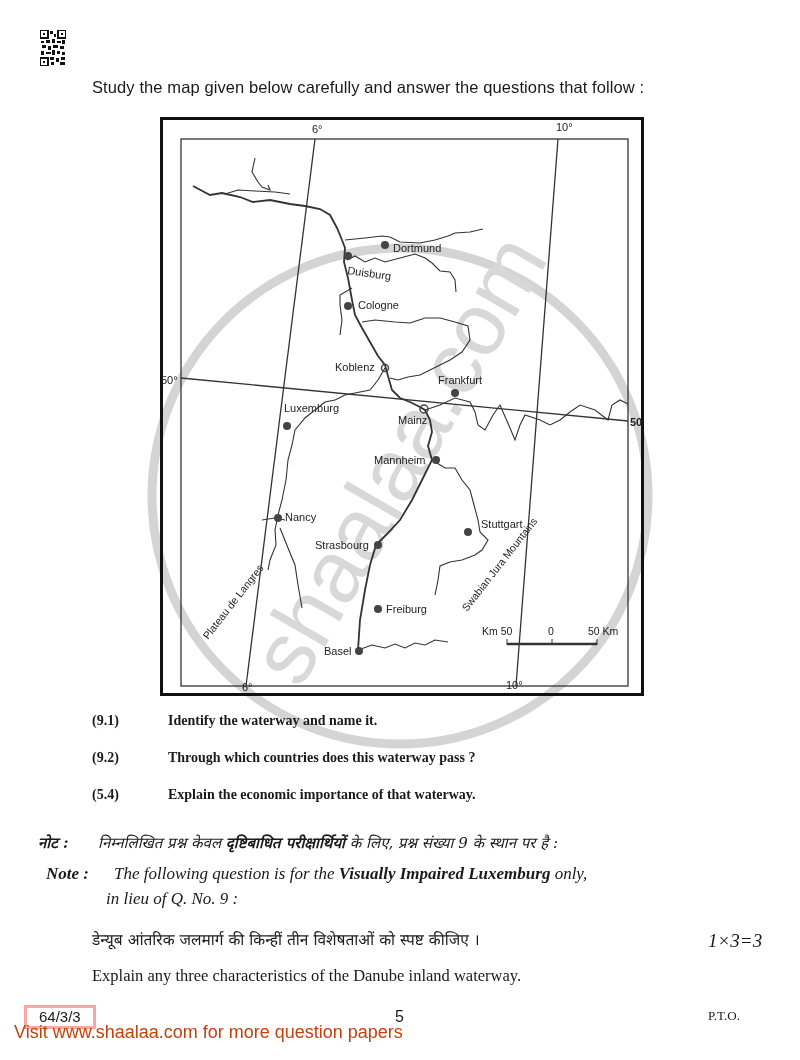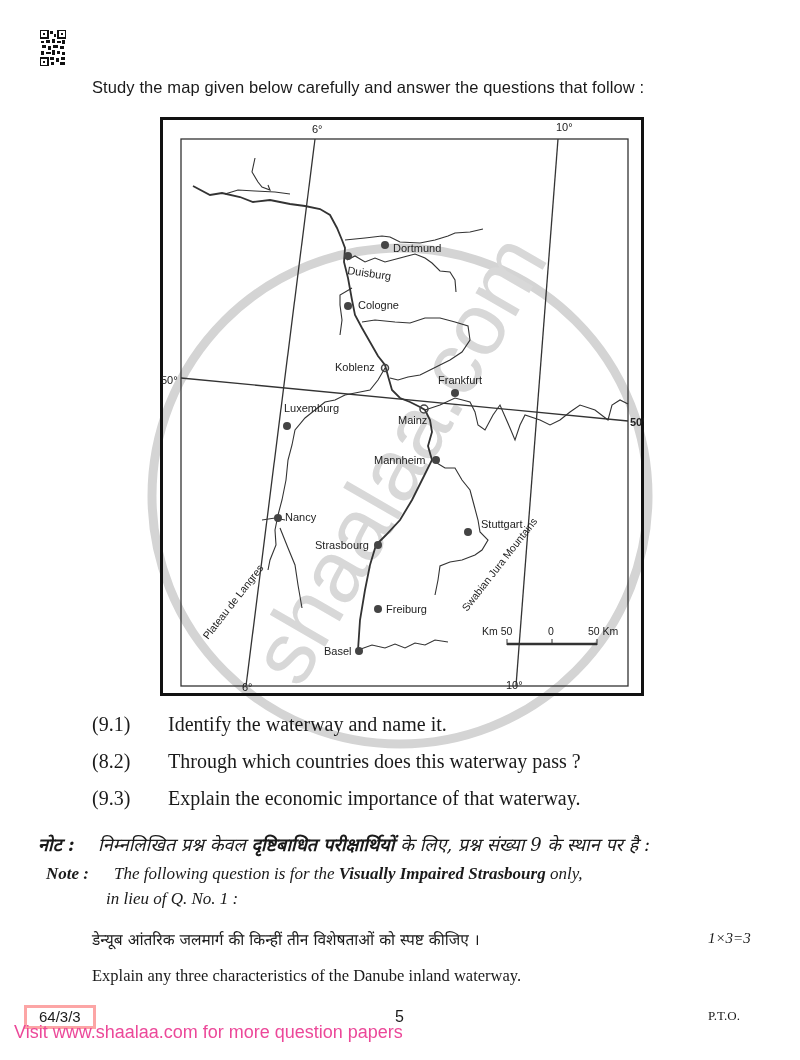--- a/index.html
+++ b/index.html
@@ -4,35 +4,35 @@
 <style>
   html, body { margin: 0; padding: 0; background: #ffffff; }
   body { width: 800px; height: 1060px; position: relative; overflow: hidden;
          font-family: "DejaVu Serif", "Liberation Serif", serif; color: #1a1a1a; }
   .abs { position: absolute; }
   .qr { left: 40px; top: 30px; width: 26px; height: 36px; }
   .intro { left: 92px; top: 78px; font-size: 16.5px; font-family: Liberation Sans, sans-serif; letter-spacing: 0.1px; }
   .map-box { left: 160px; top: 117px; width: 484px; height: 579px; border: 3px solid #111; box-sizing: border-box; }
   .map-svg { left: 160px; top: 117px; width: 484px; height: 579px; }
   .map-svg text { font-family: "Liberation Sans", "DejaVu Sans", sans-serif; fill: #222; }
-  .q-row { left: 92px; font-size: 20px; font-family: "Liberation Serif", serif; }
+  .q-row { left: 92px; font-size: 14px; font-family: "Liberation Serif", serif; font-weight: bold; }
   .q-num { display: inline-block; width: 76px; }
-  .note-hi { left: 38px; top: 832px; font-size: 18px; font-family: "DejaVu Serif", serif; font-style: italic; }
+  .note-hi { left: 38px; top: 832px; font-size: 15px; font-family: "DejaVu Serif", serif; font-style: italic; }
   .note-hi .lbl { font-weight: bold; display: inline-block; width: 60px; }
   .note-en { left: 38px; top: 864px; font-size: 17px; font-family: "Liberation Serif", serif; font-style: italic; }
   .note-en .lbl { font-weight: bold; display: inline-block; width: 68px; margin-left: 8px; }
   .note-en2 { left: 106px; top: 889px; font-size: 17px; font-family: "Liberation Serif", serif; font-style: italic; }
   .b { font-weight: bold; }
   .hindi-q { left: 92px; top: 928px; font-size: 15.5px; font-family: "DejaVu Sans", sans-serif; }
-  .marks { left: 708px; top: 930px; font-size: 15px; font-style: italic; font-family: "Liberation Serif", serif; }
+  .marks { left: 708px; top: 930px; font-size: 19px; font-style: italic; font-family: "Liberation Serif", serif; }
   .eng-q { left: 92px; top: 966px; font-size: 16.5px; font-family: "Liberation Serif", serif; }
   .code-box { left: 24px; top: 1005px; border: 3px solid #fca5a5; padding: 1px 12px; font-size: 15px; font-family: "Liberation Sans", sans-serif; line-height: 16px; }
   .page-num { left: 395px; top: 1008px; font-size: 16px; font-family: "Liberation Sans", sans-serif; }
   .pto { left: 708px; top: 1008px; font-size: 13px; font-family: Liberation Serif, serif; }
-  .visit { left: 14px; top: 1022px; font-size: 18px; font-family: "Liberation Sans", sans-serif; color: #ec4899; }
+  .visit { left: 14px; top: 1022px; font-size: 18px; font-family: "Liberation Sans", sans-serif; color: #c2410c; }
   .wm { left: 0; top: 0; width: 800px; height: 1060px; pointer-events: none; }
 </style>
 </head>
 <body>
 
 <div class="abs qr">
   <svg width="26" height="36" viewBox="0 0 26 36">
     <rect x="0" y="0" width="8" height="8" fill="none" stroke="#111" stroke-width="2"></rect>
     <rect x="3" y="3" width="2" height="2" fill="#111"></rect>
     <rect x="18" y="0" width="8" height="8" fill="none" stroke="#111" stroke-width="2"></rect>
@@ -148,34 +148,34 @@
   <line x1="507" y1="644" x2="597" y2="644" stroke="#333" stroke-width="2.5"></line>
   <line x1="507" y1="639" x2="507" y2="645" stroke="#333" stroke-width="1"></line>
   <line x1="552" y1="639" x2="552" y2="645" stroke="#333" stroke-width="1"></line>
   <line x1="597" y1="639" x2="597" y2="645" stroke="#333" stroke-width="1"></line>
 </svg>
 
 <div class="abs q-row" style="top:713px">
   <span class="q-num">(9.1)</span><span>Identify the waterway and name it.</span>
 </div>
 <div class="abs q-row" style="top:750px">
-  <span class="q-num">(8.2)</span><span>Through which countries does this waterway pass ?</span>
+  <span class="q-num">(9.2)</span><span>Through which countries does this waterway pass ?</span>
 </div>
 <div class="abs q-row" style="top:787px">
-  <span class="q-num">(9.3)</span><span>Explain the economic importance of that waterway.</span>
+  <span class="q-num">(5.4)</span><span>Explain the economic importance of that waterway.</span>
 </div>
 
 <div class="abs note-hi">
   <span class="lbl">नोट :</span><span>निम्नलिखित प्रश्न केवल </span><span class="b">दृष्टिबाधित परीक्षार्थियों</span><span> के लिए, प्रश्न संख्या 9 के स्थान पर है :</span>
 </div>
 
 <div class="abs note-en">
-  <span class="lbl">Note :</span><span>The following question is for the </span><span class="b">Visually Impaired Strasbourg</span><span> only,</span>
+  <span class="lbl">Note :</span><span>The following question is for the </span><span class="b">Visually Impaired Luxemburg</span><span> only,</span>
 </div>
-<div class="abs note-en2">in lieu of Q. No. 1 :</div>
+<div class="abs note-en2">in lieu of Q. No. 9 :</div>
 
 <div class="abs hindi-q">डेन्यूब आंतरिक जलमार्ग की किन्हीं तीन विशेषताओं को स्पष्ट कीजिए ।</div>
 <div class="abs marks">1×3=3</div>
 <div class="abs eng-q">Explain any three characteristics of the Danube inland waterway.</div>
 
 <div class="abs code-box">64/3/3</div>
 <div class="abs page-num">5</div>
 <div class="abs pto">P.T.O.</div>
 <div class="abs visit">Visit www.shaalaa.com for more question papers</div>
 

